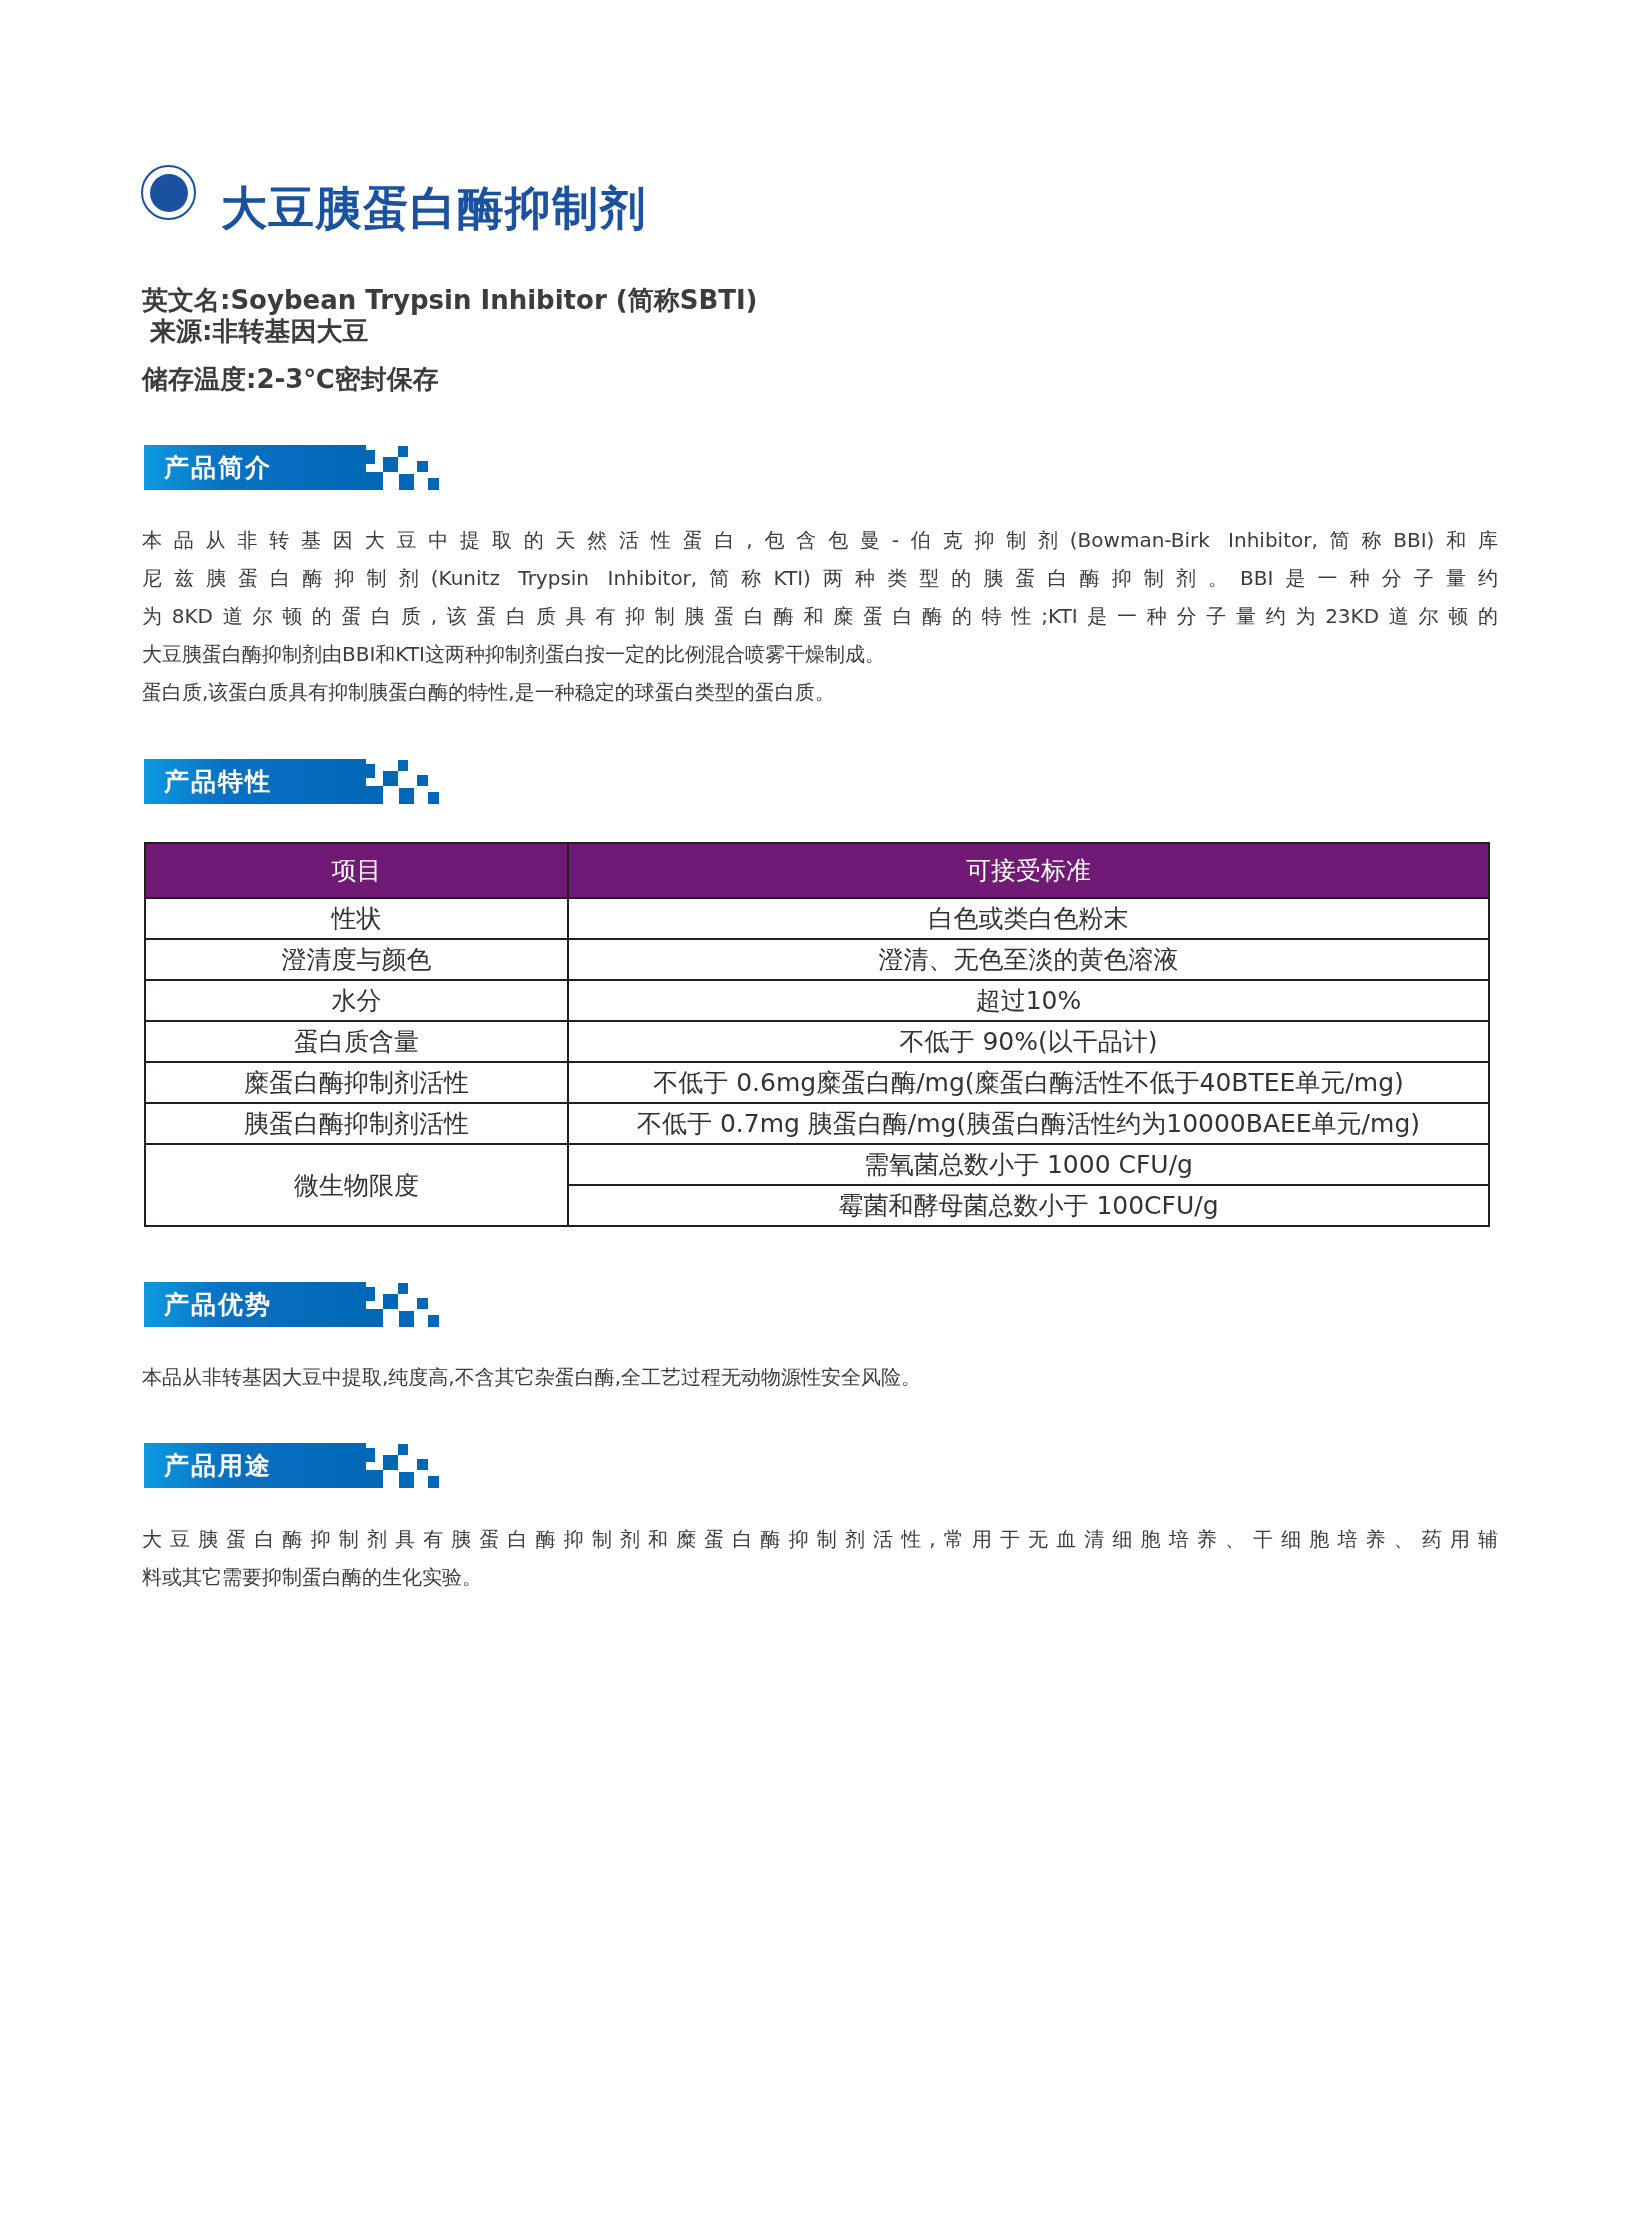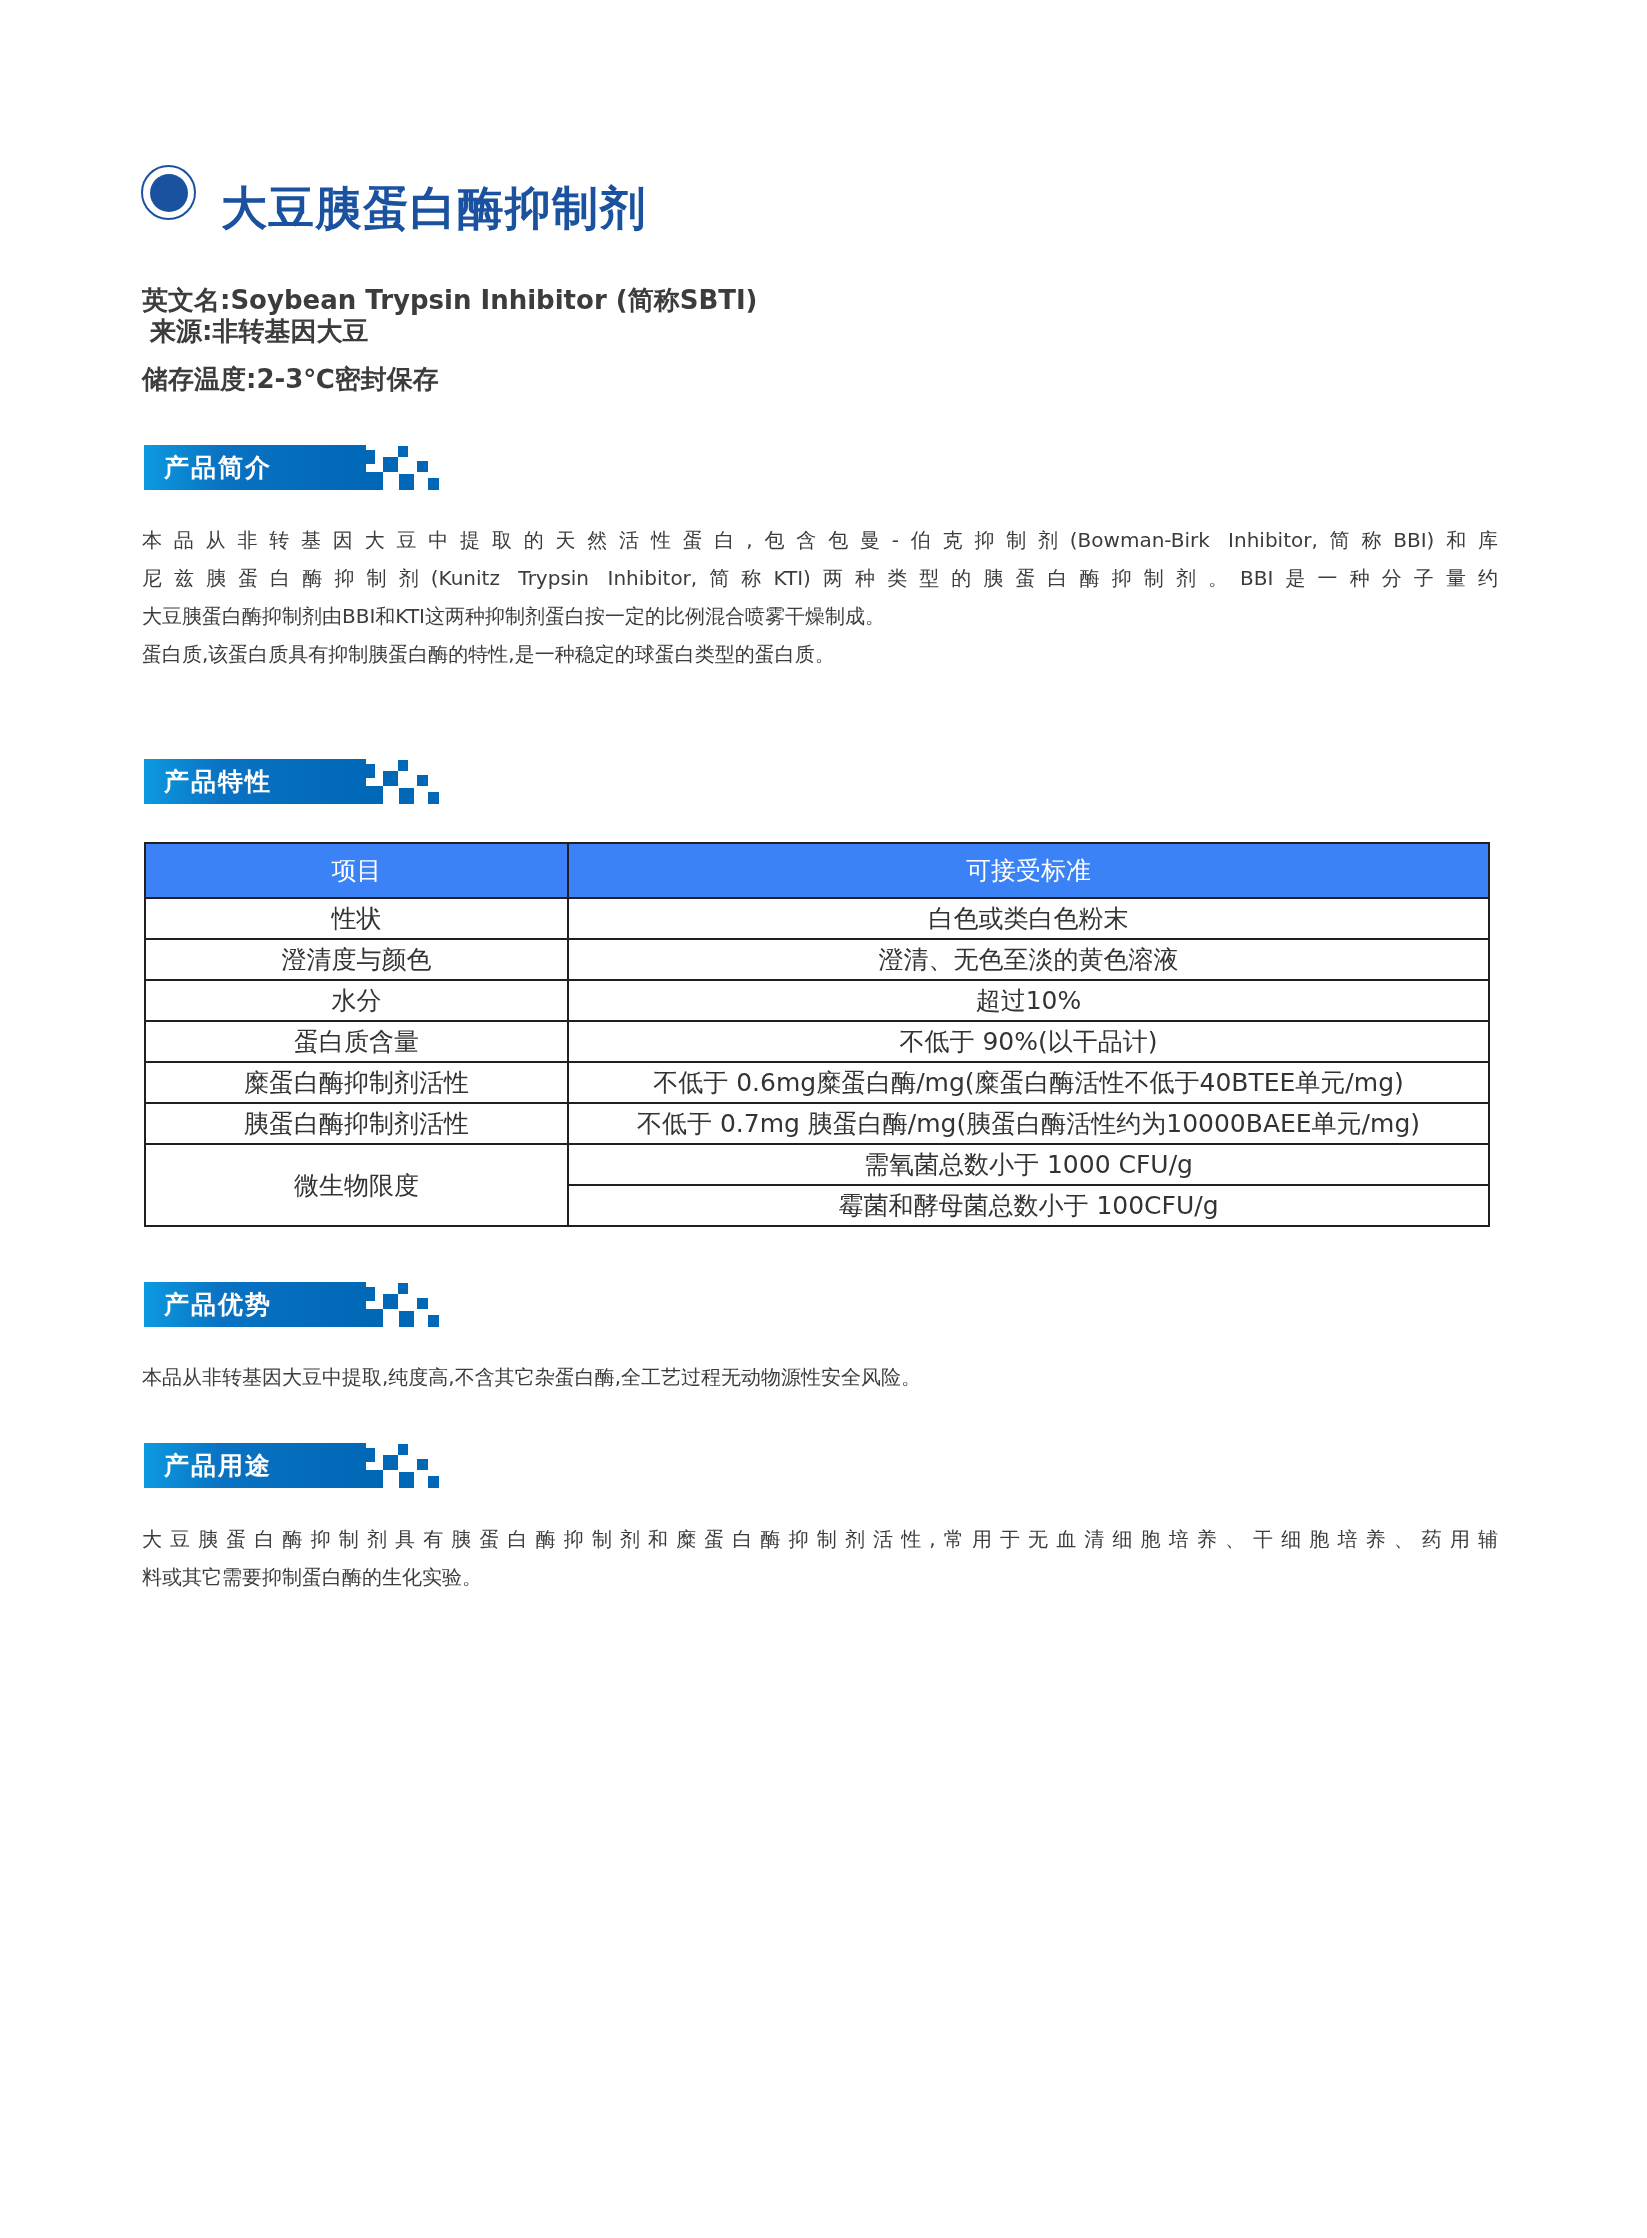--- a/index.html
+++ b/index.html
@@ -30,21 +30,21 @@
   .para { position:absolute; left:142px; width:1356px; font-size:20px; color:#3c3c3c;
           line-height:38px; text-align:justify; }
   .para .line { display:block; text-align:justify; text-align-last:justify; white-space:nowrap; }
   .para .line.last { text-align-last:left; }
 
   
   .spec-table { position:absolute; left:144px; top:842px; width:1346px;
                 border-collapse:collapse; table-layout:fixed; font-size:25px; color:#333333; }
   .spec-table th, .spec-table td { border:2px solid #231f20; text-align:center; padding:0;
                                    white-space:nowrap; overflow:hidden; }
-  .spec-table th { background:#3b82f6; color:#ffffff; font-weight:normal; height:53px; font-size:25px; }
+  .spec-table th { background:#701a75; color:#ffffff; font-weight:normal; height:53px; font-size:25px; }
   .spec-table td { height:39px; }
   .col-item { width:423px; }
 </style>
 </head>
 <body>
 
 <div class="title-icon">
     <div class="dot"></div>
   </div>
 <div class="title">大豆胰蛋白酶抑制剂</div>
@@ -62,20 +62,21 @@
   <div class="sq" style="left:239px;top:12px;width:14.5px;height:15px;"></div>
   <div class="sq" style="left:254px;top:1.3px;width:10px;height:10.5px;"></div>
   <div class="sq" style="left:255px;top:29px;width:14.5px;height:16px;"></div>
   <div class="sq" style="left:273px;top:16px;width:10.5px;height:11.2px;"></div>
   <div class="sq" style="left:284px;top:33px;width:10.5px;height:12px;"></div>
 </div>
 
 <div class="para" style="top:521px;">
   <span class="line">本品从非转基因大豆中提取的天然活性蛋白,包含包曼-伯克抑制剂(Bowman-Birk  Inhibitor,简称BBI)和库</span>
   <span class="line">尼兹胰蛋白酶抑制剂(Kunitz  Trypsin  Inhibitor,简称KTI)两种类型的胰蛋白酶抑制剂。BBI是一种分子量约</span>
+  <span class="line">为8KD道尔顿的蛋白质,该蛋白质具有抑制胰蛋白酶和糜蛋白酶的特性;KTI是一种分子量约为23KD道尔顿的</span>
   <span class="line last">大豆胰蛋白酶抑制剂由BBI和KTI这两种抑制剂蛋白按一定的比例混合喷雾干燥制成。</span>
   <span class="line last">蛋白质,该蛋白质具有抑制胰蛋白酶的特性,是一种稳定的球蛋白类型的蛋白质。</span>
 </div>
 
 <div class="banner" style="top:759px;">
   <div class="bar">
       <span class="label">产品特性</span>
     </div>
   <div class="sq" style="left:222px;top:4.6px;width:9.2px;height:14px;"></div>
   <div class="sq" style="left:222px;top:27px;width:16.5px;height:18px;"></div>

